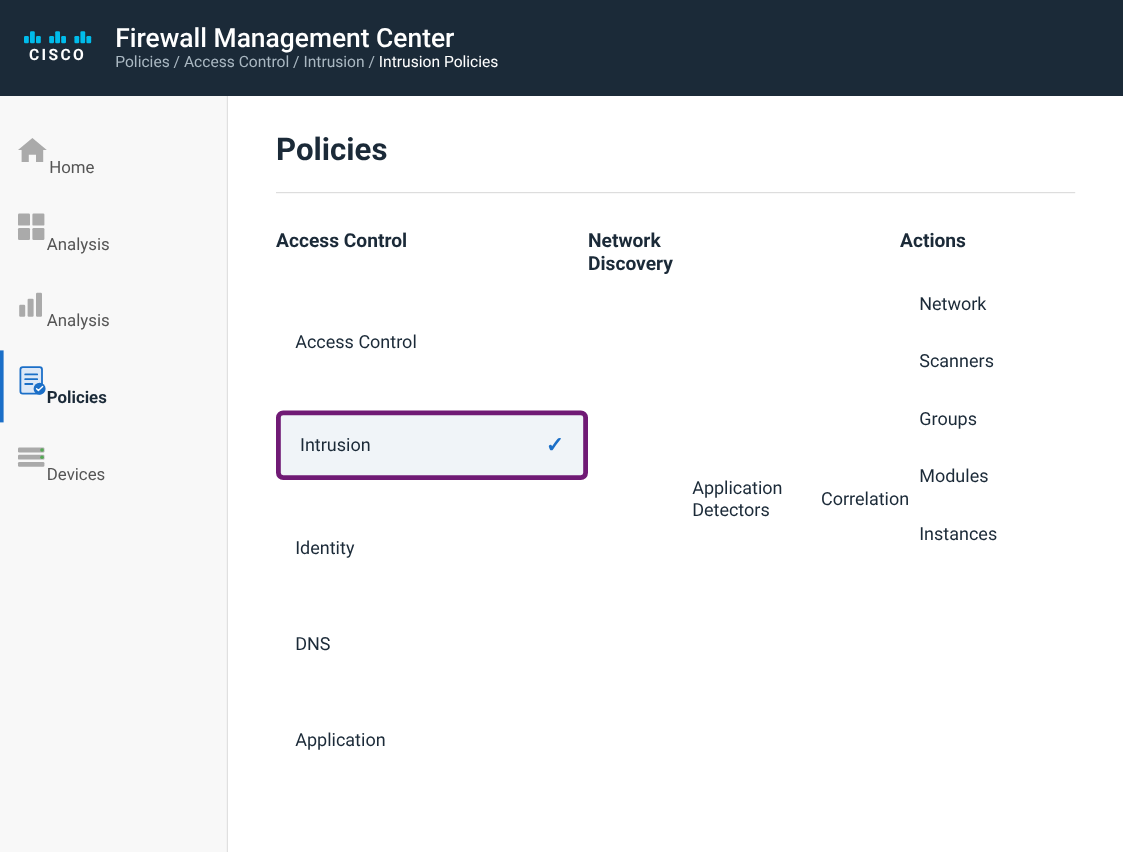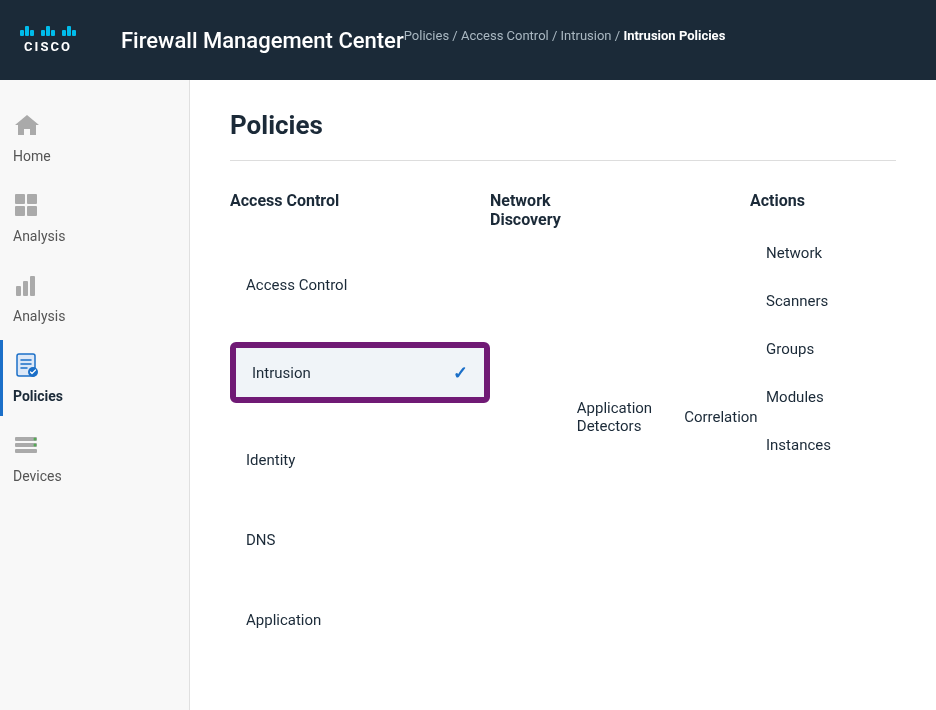--- a/index.html
+++ b/index.html
@@ -34,35 +34,34 @@
     .cb1 { height: 6px; }
     .cb2 { height: 10px; }
     .cisco-text {
       color: white;
       font-size: 13px;
       font-weight: 700;
       letter-spacing: 2px;
     }
     .header-title {
       display: flex;
-      flex-direction: row;
-      margin-left: 25px;
+      flex-direction: column;
     }
     .header-title h1 {
       color: white;
       font-size: 22px;
       font-weight: 500;
     }
     .breadcrumb {
       color: #aab8c2;
       font-size: 13px;
     }
     .breadcrumb span.bold {
       color: white;
-      font-weight: 700;
+      font-weight: 400;
     }
 
     
     .main {
       display: flex;
       flex: 1;
       overflow: hidden;
     }
 
     
@@ -71,22 +70,21 @@
       background: #f8f8f8;
       border-right: 1px solid #e0e0e0;
       flex-shrink: 0;
       padding: 20px 0;
       display: flex;
       flex-direction: column;
       gap: 4px;
     }
     .sidebar-item {
       display: flex;
-      flex-direction: column;
-      align-items: flex-start;
+      align-items: flex-end;
       padding: 12px 10px;
       cursor: pointer;
       color: #555;
       font-size: 14px;
       border-left: 3px solid transparent;
       position: relative;
     }
     .sidebar-item.active {
       border-left: 3px solid #1b6fc8;
       color: #1b2a38;
@@ -139,21 +137,21 @@
       align-items: center;
       padding: 14px 16px;
       cursor: pointer;
       font-size: 15px;
       color: #1b2a38;
       border-radius: 6px;
       margin-bottom: 2px;
     }
     .menu-item.selected {
       background: #f0f4f8;
-      border: 6px solid #701a75;
+      border: 4px solid #701a75;
       border-radius: 6px;
     }
     .menu-item .checkmark {
       margin-left: auto;
       color: #1b6fc8;
       font-size: 18px;
       font-weight: 700;
     }
 
     .col1 { display: flex; flex-direction: column; gap: 32px; }

